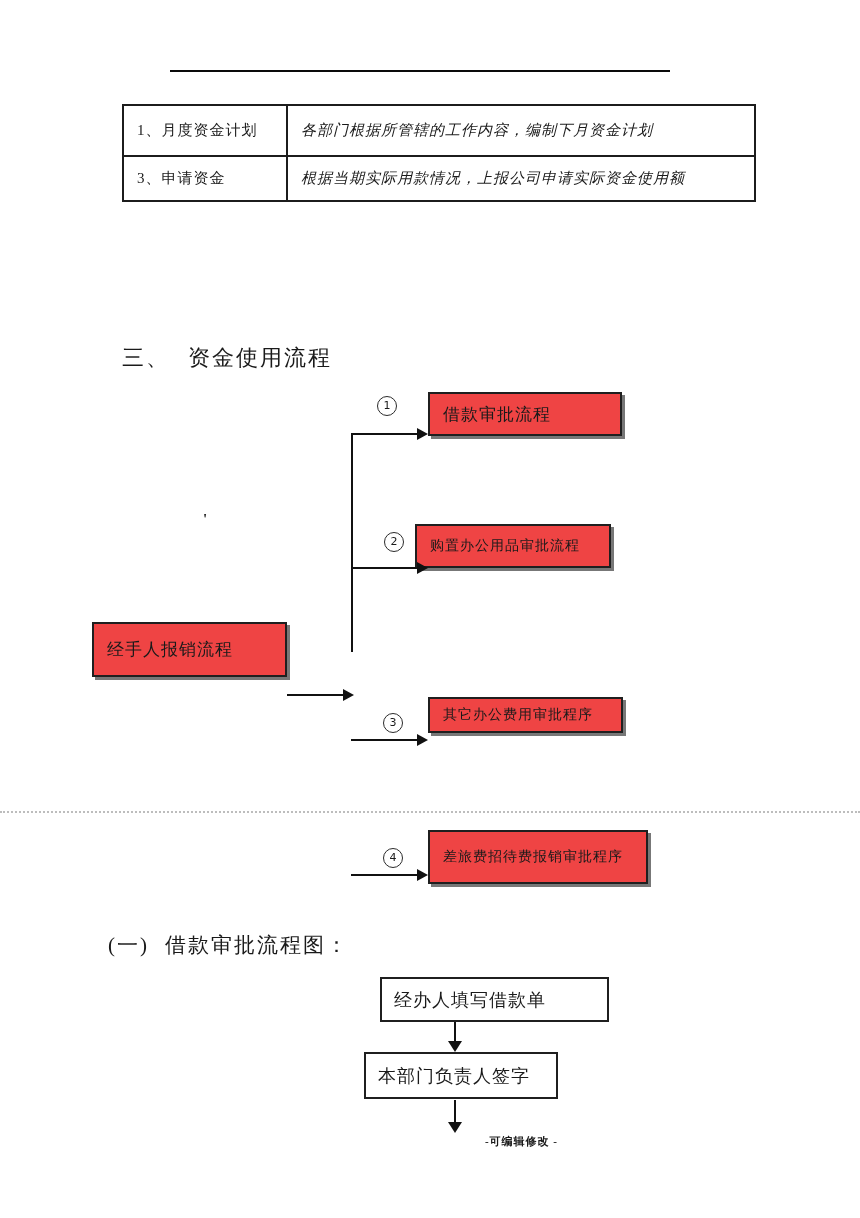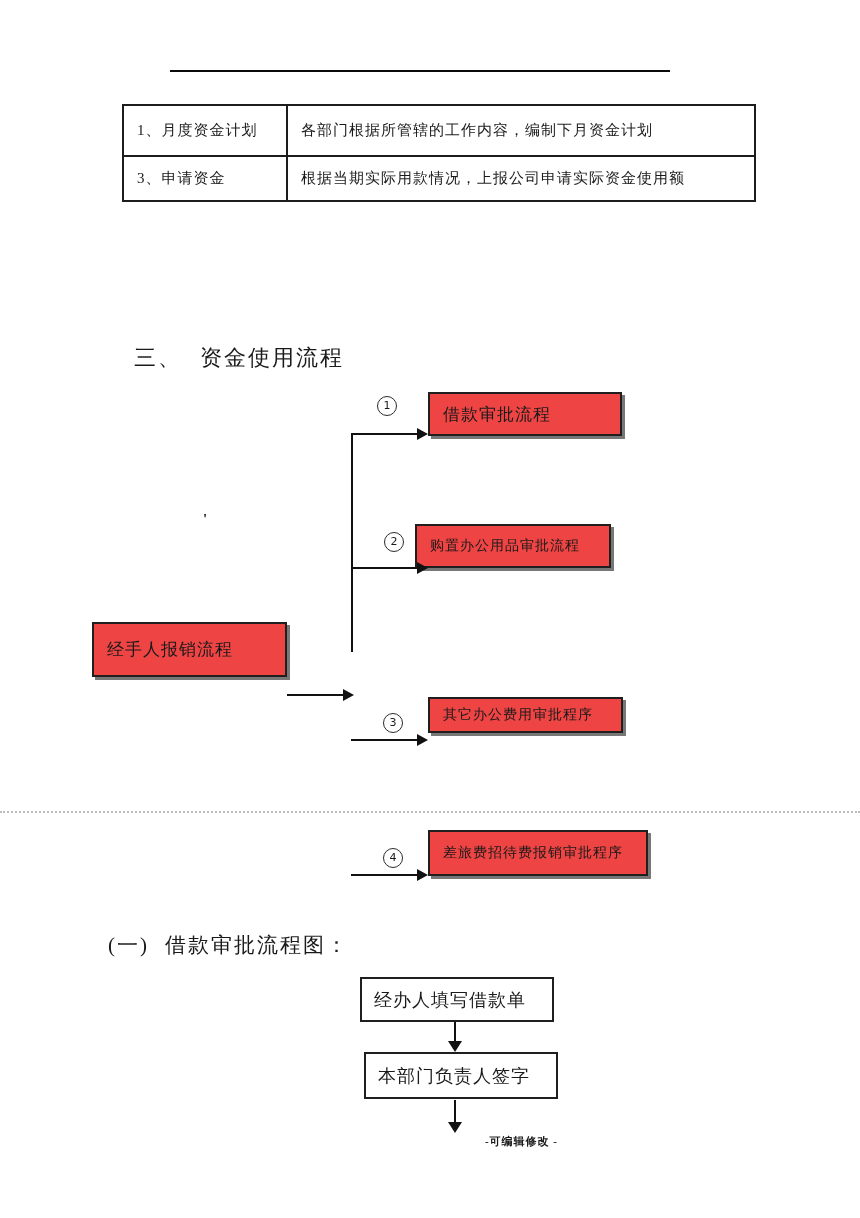--- a/index.html
+++ b/index.html
@@ -6,26 +6,26 @@
   .page{
     position:relative;width:860px;height:1218px;background:#ffffff;overflow:hidden;
     font-family:"Liberation Serif","DejaVu Serif",serif;color:#1a1a1a;
   }
   
   .top-rule{position:absolute;left:170px;top:70px;width:500px;height:2px;background:#0a0a0a;}
   
   table.plan{position:absolute;left:122px;top:104px;width:618px;border-collapse:collapse;table-layout:fixed;border-radius:17px;}
   table.plan td{border:2px solid #1c1c1c;font-size:15px;letter-spacing:1px;padding:0 0 0 13px;}
   td.c1{width:149px;}
-  td.c2{width:453px;}
+  td.c2{width:453px;font-style:italic;}
   tr.r1{height:51px;} tr.r2{height:90px;} tr.r3{height:45px;}
   tr.r2 td{vertical-align:top;padding-top:15px;}
   tr.r2 .line2{margin-top:28px;}
   
-  .h-sec{position:absolute;left:134px;top:343px;font-size:22px;letter-spacing:2px;white-space:nowrap;}
+  .h-sec{position:absolute;left:122px;top:343px;font-size:22px;letter-spacing:2px;white-space:nowrap;}
   .h-sec .num{margin-right:18px;}
   .h-sub{position:absolute;left:108px;top:931px;font-size:21px;letter-spacing:2px;white-space:nowrap;}
   .h-sub .num{margin-right:16px;}
   
   .fbox{position:absolute;border:2px solid #1f1f1f;background:#ef4444;box-shadow:3px 3px 0 #777;
         display:flex;align-items:center;padding-left:13px;box-sizing:border-box;white-space:nowrap;}
   .fbox.big{font-size:17px;letter-spacing:1px;}
   .fbox.small{font-size:14px;letter-spacing:1px;}
   .sbox{position:absolute;border:2px solid #1f1f1f;background:#fff;
         display:flex;align-items:center;padding-left:12px;box-sizing:border-box;
@@ -108,33 +108,33 @@
     <span>其它办公费用审批程序</span>
   </div>
   <div class="arrow-right" style="left:351px;top:734px;width:77px;">
     <span class="shaft"></span>
     <span class="head"></span>
   </div>
 
   <div class="dotted-rule"></div>
 
   <span class="cnum" style="left:383px;top:848px;">4</span>
-  <div class="fbox small" style="left:428px;top:830px;width:220px;height:46px;">
+  <div class="fbox small" style="left:428px;top:830px;width:220px;height:54px;">
     <span>差旅费招待费报销审批程序</span>
   </div>
   <div class="arrow-right" style="left:351px;top:869px;width:77px;">
     <span class="shaft"></span>
     <span class="head"></span>
   </div>
 
   <div class="h-sub">
     <span class="num">(一)</span><span>借款审批流程图：</span>
   </div>
 
-  <div class="sbox" style="left:360px;top:977px;width:194px;height:45px;">
+  <div class="sbox" style="left:380px;top:977px;width:229px;height:45px;">
     <span>经办人填写借款单</span>
   </div>
   <div class="arrow-down" style="left:448px;top:1022px;height:30px;">
     <span class="shaft"></span>
     <span class="head"></span>
   </div>
   <div class="sbox" style="left:364px;top:1052px;width:194px;height:47px;">
     <span>本部门负责人签字</span>
   </div>
   <div class="arrow-down" style="left:448px;top:1100px;height:33px;">

